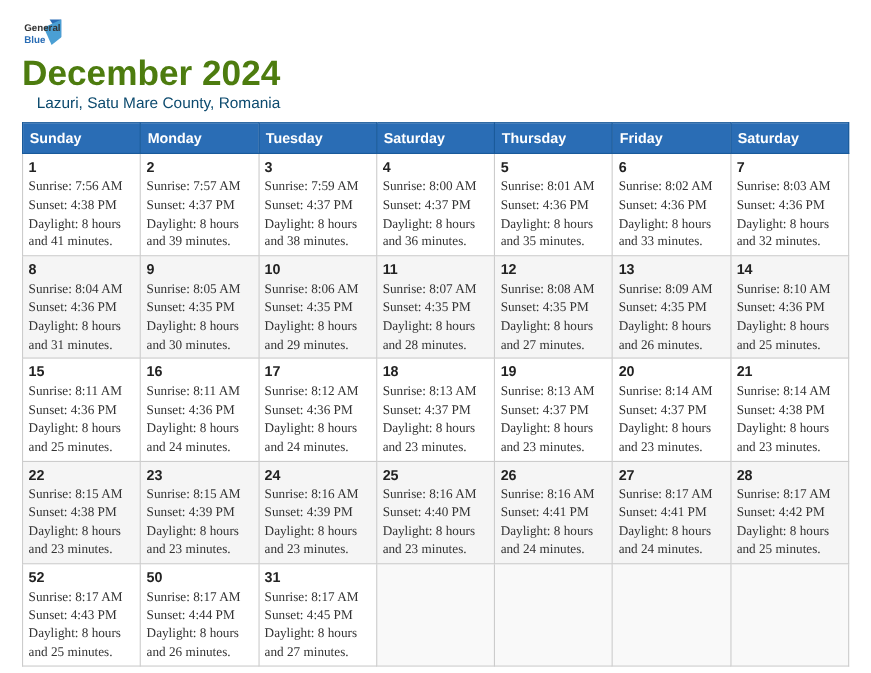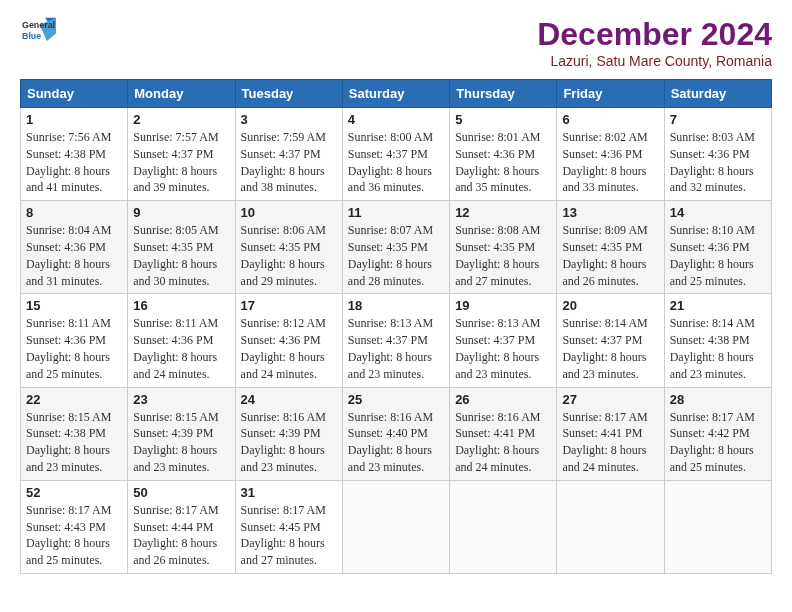--- a/index.html
+++ b/index.html
@@ -8,41 +8,42 @@
       background: #fff;
       width: 792px;
       min-height: 612px;
       padding: 16px 20px;
     }
     .header-area {
       display: flex;
       justify-content: space-between;
       align-items: flex-start;
       margin-bottom: 10px;
+      flex-direction: column;
     }
     .logo {
       display: flex;
       align-items: center;
       gap: 4px;
     }
     .logo-icon {
       width: 36px;
       height: 32px;
     }
     .title-area {
       text-align: right;
     }
     .calendar-title {
       font-size: 32px;
       font-weight: bold;
-      color: #701a75;
+      color: #4d7c0f;
     }
     .calendar-subtitle {
       font-size: 14px;
-      color: #7f1d1d;
+      color: #0c4a6e;
     }
     table {
       width: 100%;
       border-collapse: collapse;
       font-size: 11px;
     }
     thead tr th {
       background-color: #2a6db5;
       color: #fff;
       text-align: left;

